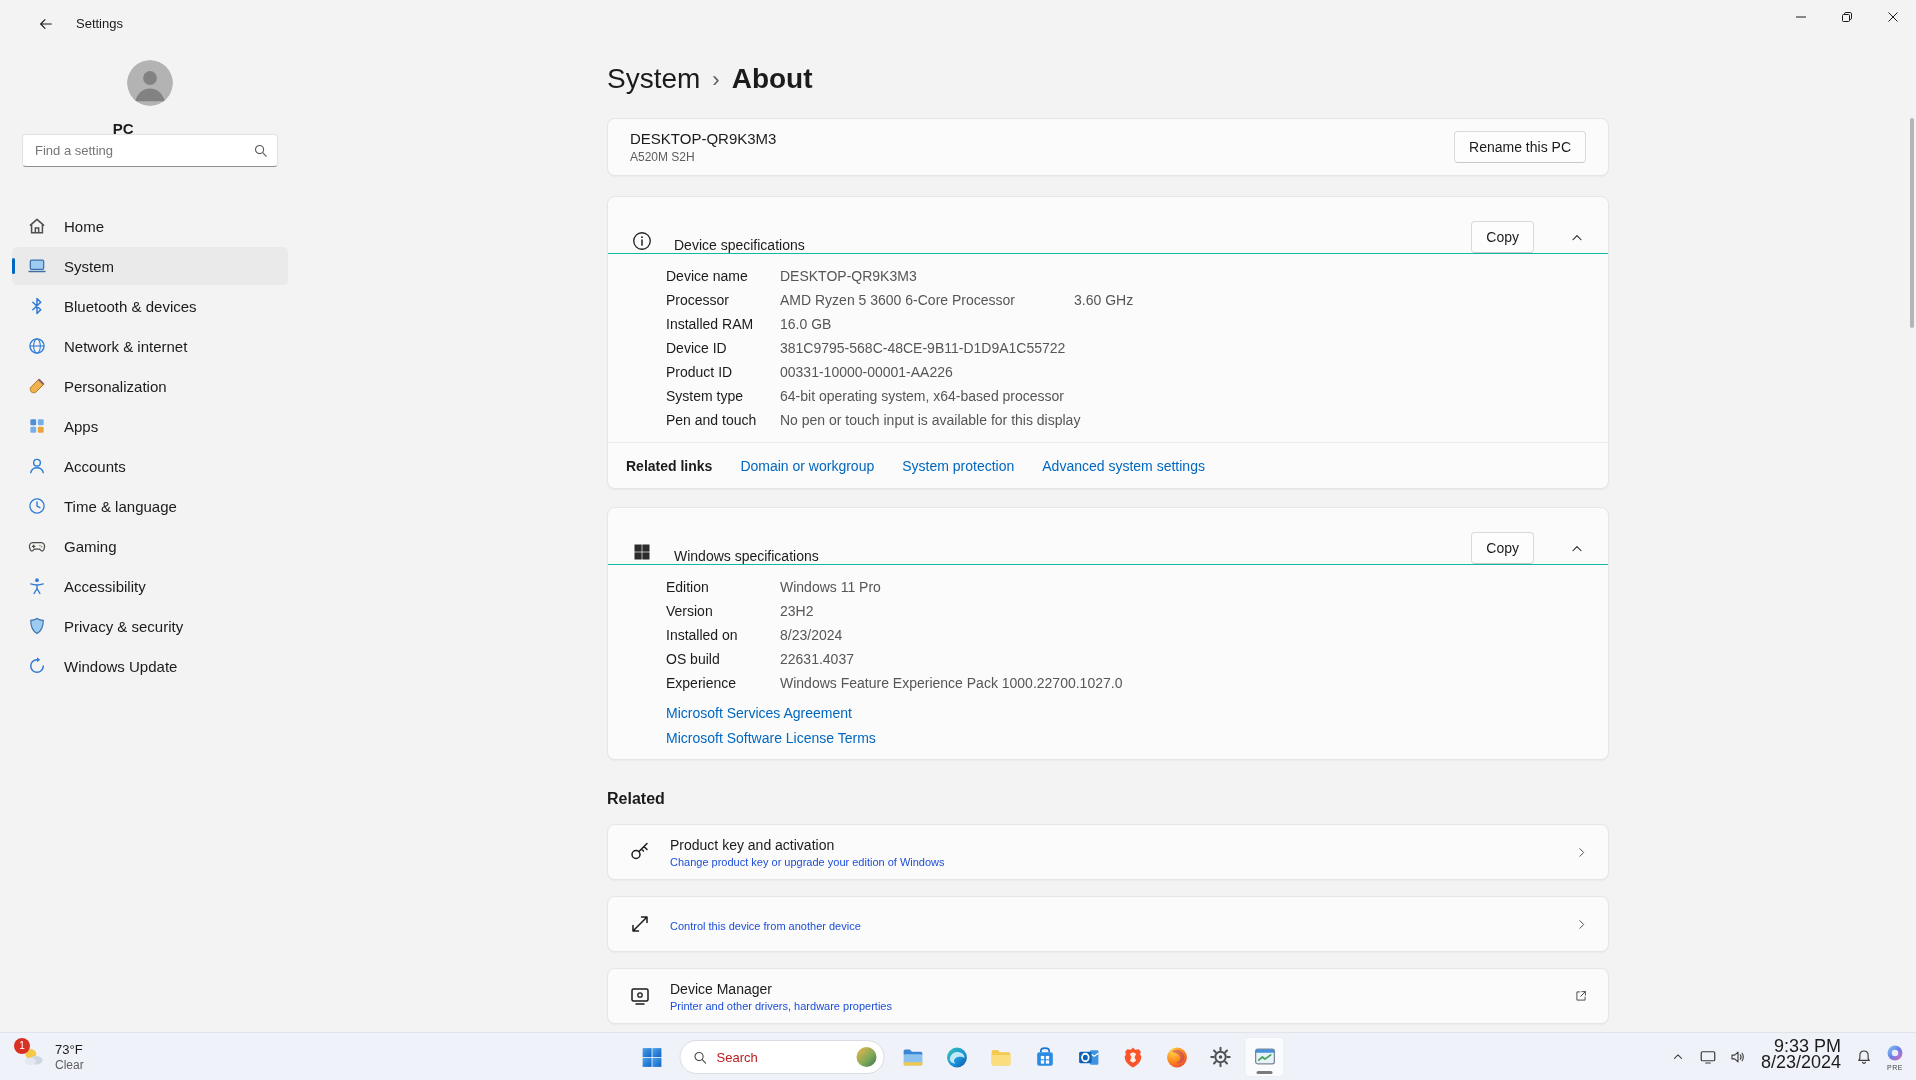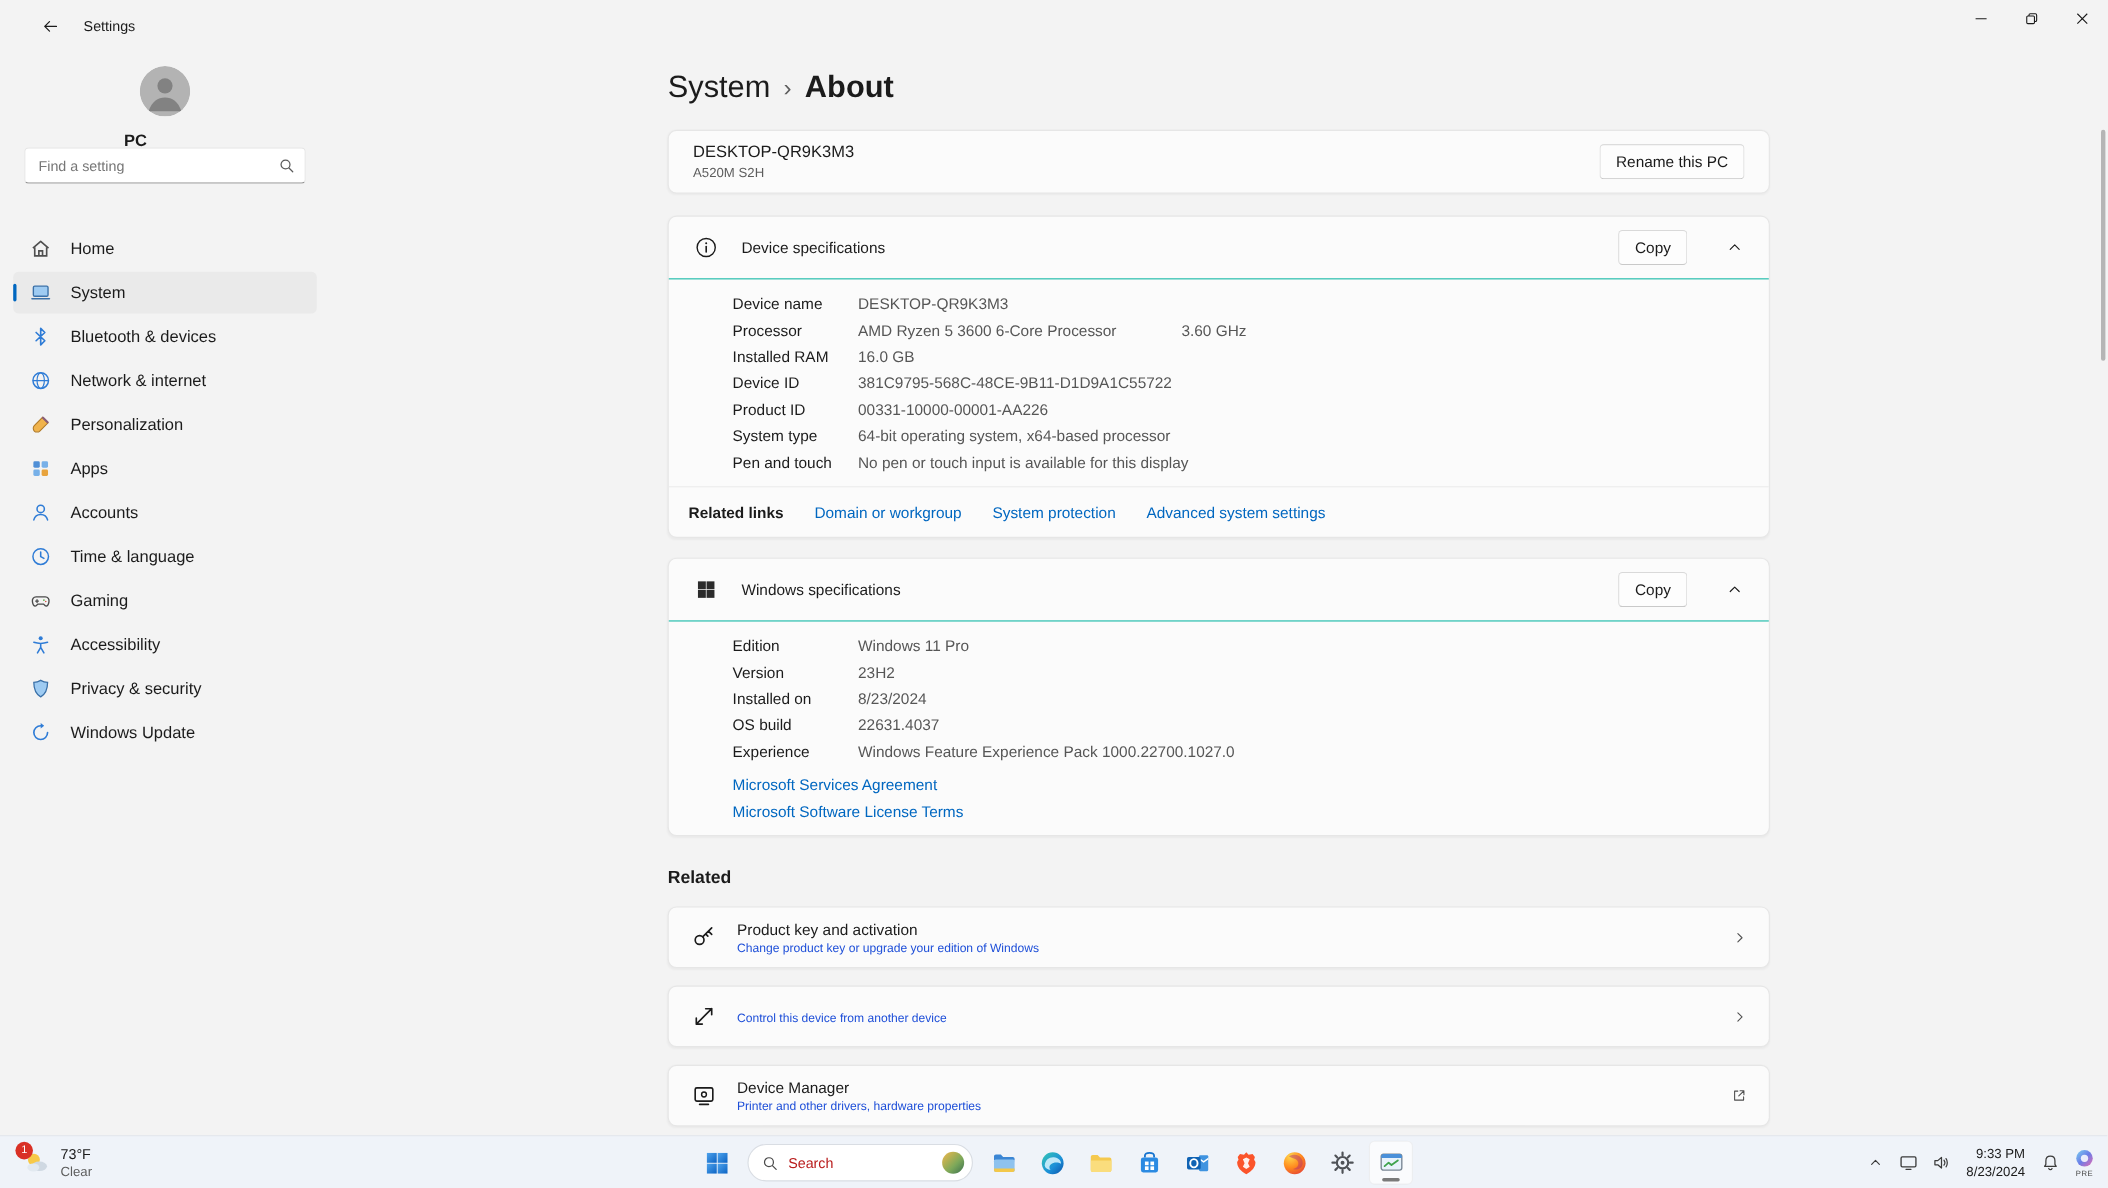--- a/index.html
+++ b/index.html
@@ -39,21 +39,21 @@
   .crumb-current{font-size:28px;font-weight:700;}
 
   .card{background:#fbfbfb;border:1px solid #e6e6e6;border-radius:8px;box-shadow:0 1px 2px rgba(0,0,0,0.04);}
   .btn{background:#fdfdfd;border:1px solid #d9d9d9;border-bottom-color:#c9c9c9;border-radius:4px;font-size:14px;font-family:inherit;padding:6px 14px;color:#1b1b1b;height:32px;}
 
   .hero-card{display:flex;align-items:center;justify-content:space-between;height:58px;padding:8px 22px;margin-bottom:20px;}
   .hero-name{font-size:15px;}
   .hero-model{font-size:12px;color:#5d5d5d;margin-top:3px;}
 
   .exp-card{margin-bottom:18px;}
-  .exp-header{display:flex;align-items:center;height:56px;padding:0 14px 0 22px;}
+  .exp-header{display:flex;align-items:flex-end;height:56px;padding:0 14px 0 22px;}
   .hdr-icon{width:24px;height:24px;display:flex;align-items:center;justify-content:center;line-height:0;}
   .exp-title{font-size:14px;flex:1;margin-left:20px;}
   .exp-chevron{width:34px;height:30px;display:flex;align-items:center;justify-content:center;margin-left:26px;border-radius:4px;line-height:0;}
   .exp-body{border-top:1px solid #14b8a6;padding:10px 0 10px 58px;}
   .spec-row{position:relative;display:flex;line-height:24px;font-size:14px;}
   .spec-label{width:114px;flex-shrink:0;color:#1b1b1b;}
   .spec-value{color:#565656;}
   .spec-extra{position:absolute;left:408px;color:#565656;}
   .exp-footer{border-top:1px solid #ececec;display:flex;align-items:center;height:46px;padding:0 18px;gap:28px;}
   .footer-label{font-size:14px;font-weight:700;}
@@ -80,21 +80,21 @@
   .weather-cond{font-size:12px;color:#5d5d5d;margin-top:1px;}
   .task-center{position:absolute;left:50%;top:0;height:48px;transform:translateX(-50%);display:flex;align-items:center;gap:4px;}
   .task-btn{width:40px;height:40px;border-radius:5px;display:flex;align-items:center;justify-content:center;position:relative;line-height:0;}
   .task-btn.open::after{content:"";position:absolute;bottom:2px;left:50%;transform:translateX(-50%);width:16px;height:3px;border-radius:2px;background:#7a7a7a;}
   .task-btn.open{background:rgba(255,255,255,0.65);border:1px solid rgba(0,0,0,0.05);}
   .tb-search{width:205px;height:34px;border-radius:17px;background:#fff;border:1px solid #d9dde3;display:flex;align-items:center;gap:9px;padding:0 5px 0 12px;margin:0 4px;}
   .tb-search-text{font-size:13px;color:#b91c1c;flex:1;}
   .tb-search-img{line-height:0;}
   .tray{position:absolute;right:6px;top:0;height:48px;display:flex;align-items:center;gap:2px;}
   .tray-btn{height:38px;min-width:28px;padding:0 5px;border-radius:5px;display:flex;align-items:center;justify-content:center;line-height:0;}
-  .clock{text-align:right;font-size:12px;line-height:16px;padding:0 7px;border-radius:5px;height:38px;display:flex;flex-direction:column;justify-content:center;}
+  .clock{text-align:right;font-size:18px;line-height:16px;padding:0 7px;border-radius:5px;height:38px;display:flex;flex-direction:column;}
   .copilot{display:flex;flex-direction:column;align-items:center;justify-content:center;height:44px;padding:0 5px;border-radius:5px;}
   .pre-badge{font-size:7px;color:#444;letter-spacing:.5px;margin-top:1px;}
 </style>
 </head>
 <body>
 
 <header class="titlebar" data-interactable="false">
   <div class="back-btn" data-interactable="true">
     <svg data-interactable="false" width="16" height="16" viewBox="0 0 24 24">
         <path d="M20 12 H4.5 M10.5 5.5 L4 12 L10.5 18.5" fill="none" stroke="#1b1b1b" stroke-width="1.7" stroke-linecap="round" stroke-linejoin="round"></path>

